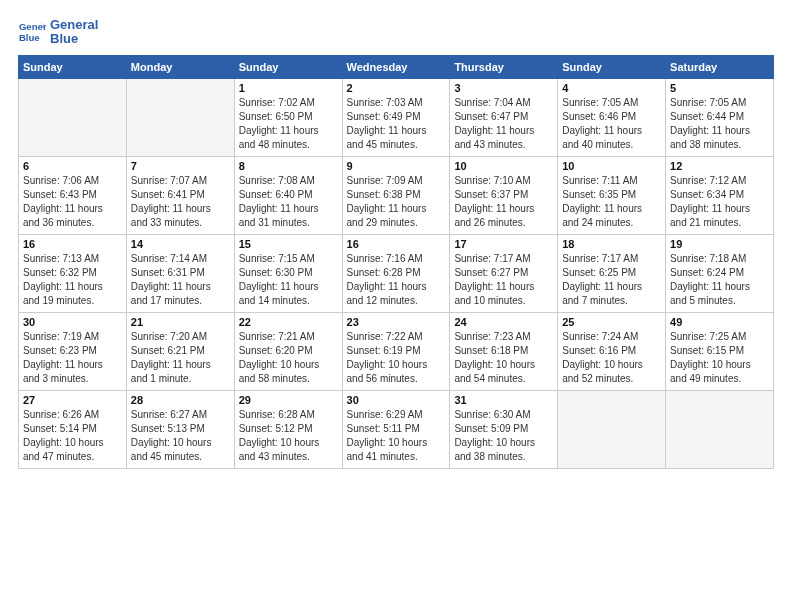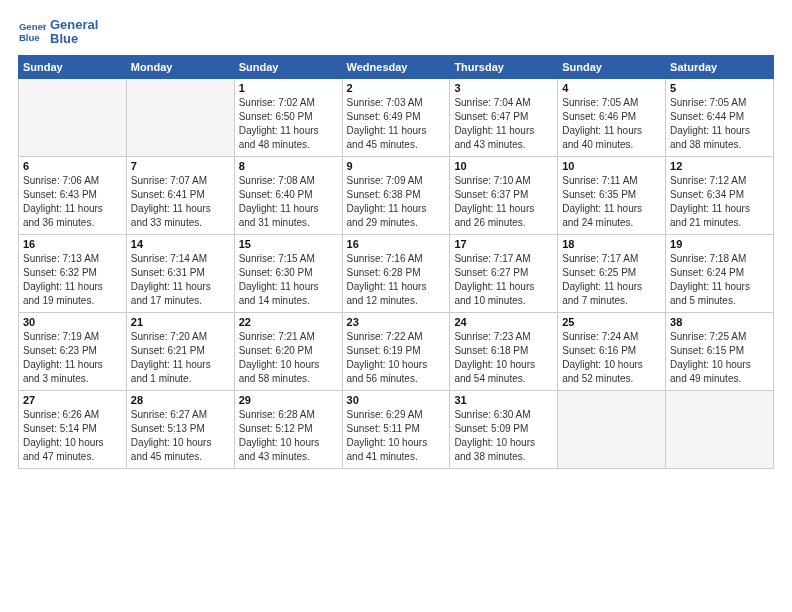--- a/index.html
+++ b/index.html
@@ -219,21 +219,21 @@
           </td>
           <td>
             <div class="day-num">24</div>
             <div class="day-info">Sunrise: 7:23 AM<br>Sunset: 6:18 PM<br>Daylight: 10 hours and 54 minutes.</div>
           </td>
           <td>
             <div class="day-num">25</div>
             <div class="day-info">Sunrise: 7:24 AM<br>Sunset: 6:16 PM<br>Daylight: 10 hours and 52 minutes.</div>
           </td>
           <td>
-            <div class="day-num">38</div>
+            <div class="day-num">49</div>
             <div class="day-info">Sunrise: 7:25 AM<br>Sunset: 6:15 PM<br>Daylight: 10 hours and 49 minutes.</div>
           </td>
         </tr>
         <tr>
           <td>
             <div class="day-num">27</div>
             <div class="day-info">Sunrise: 6:26 AM<br>Sunset: 5:14 PM<br>Daylight: 10 hours and 47 minutes.</div>
           </td>
           <td>
             <div class="day-num">28</div>

